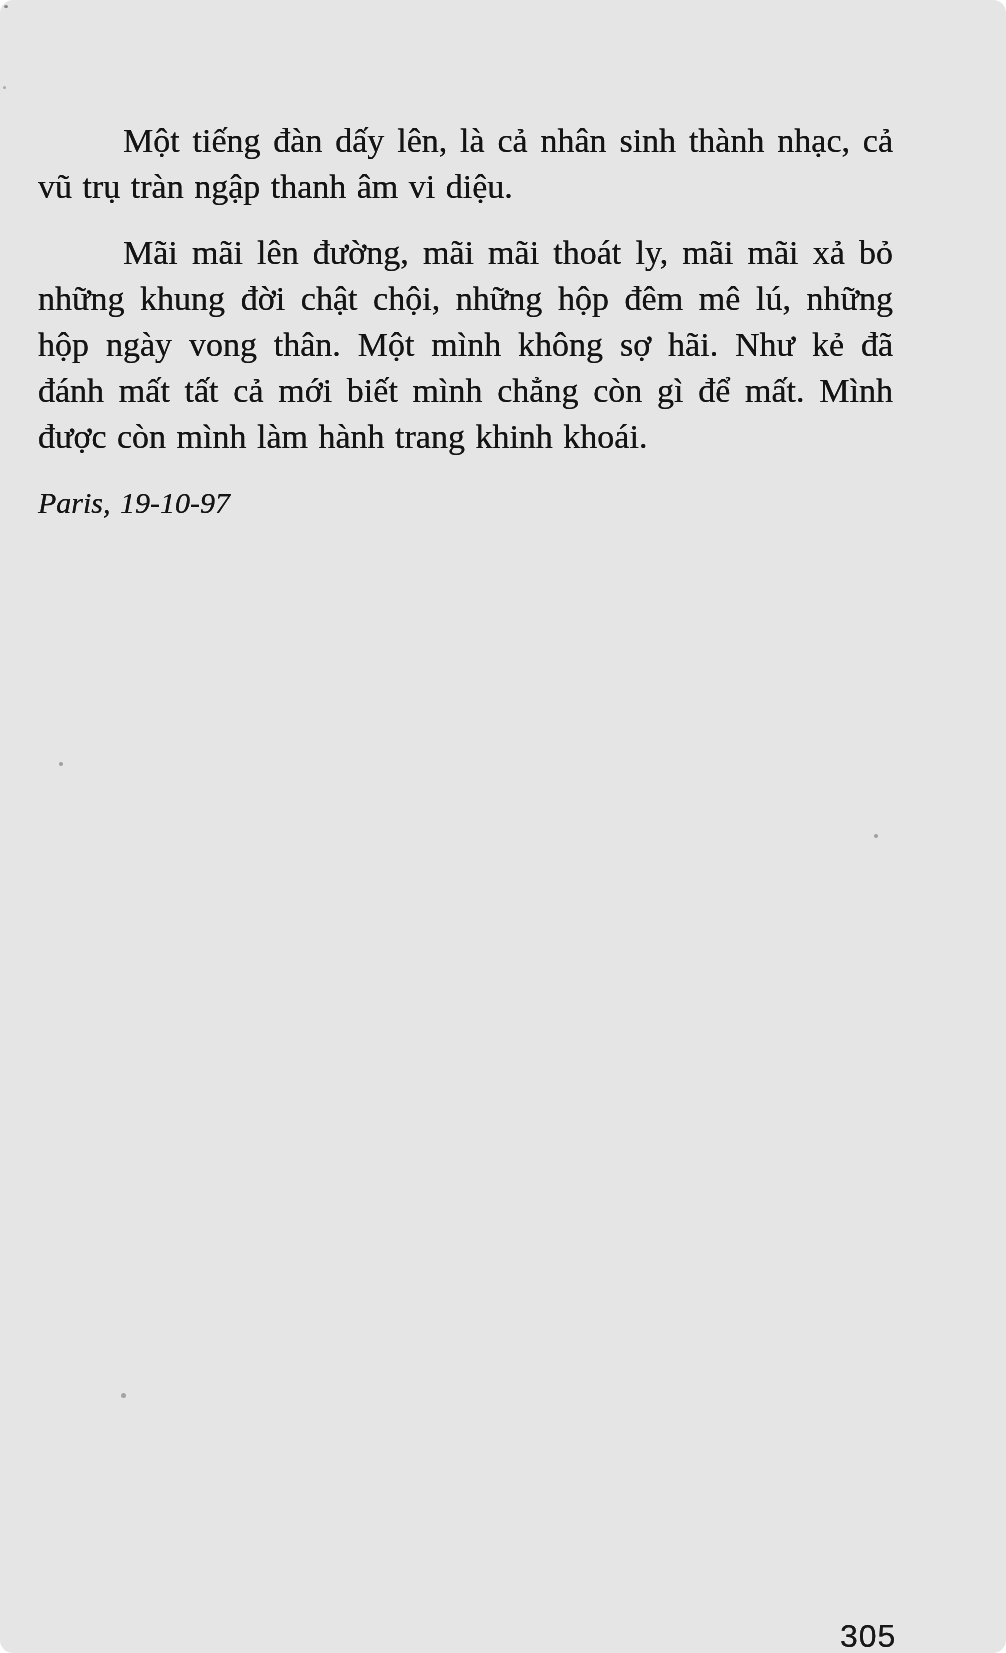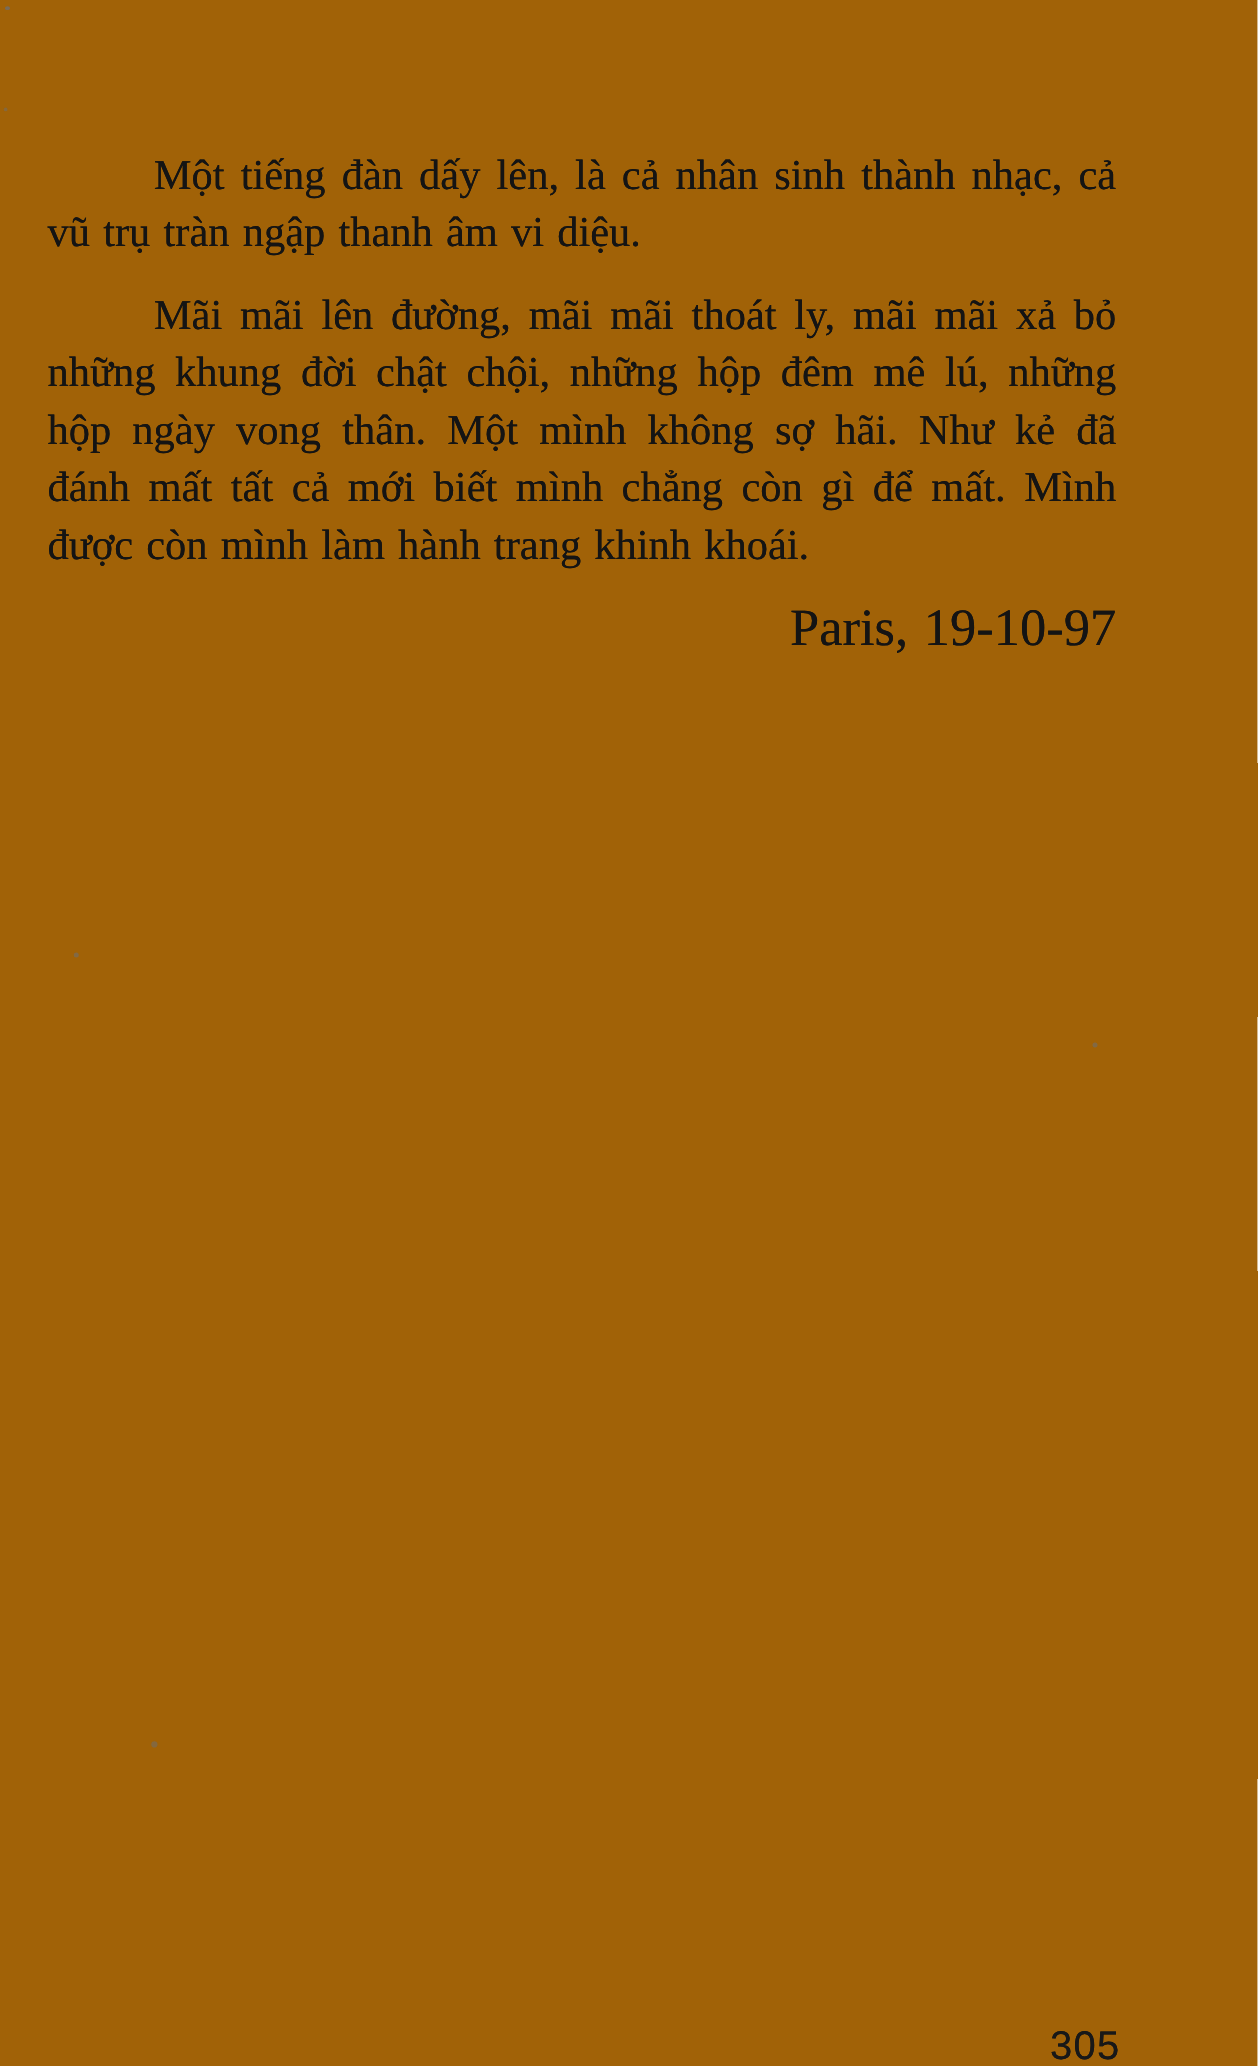--- a/index.html
+++ b/index.html
@@ -10,43 +10,45 @@
   body {
     width: 1006px;
     height: 1653px;
     position: relative;
     overflow: hidden;
     font-family: "Liberation Serif", "DejaVu Serif", serif;
   }
   .page {
     position: absolute;
     inset: 0;
-    background: #a16207;
+    background: #e5e5e5;
+    border-radius: 13px;
   }
   .body-text {
     position: absolute;
     top: 118px;
     left: 38px;
     width: 855px;
     color: #141414;
     font-size: 34px;
     line-height: 46px;
     text-align: justify;
     text-shadow: 0 0 0.5px #141414;
   }
   .body-text p {
     margin: 0 0 20px 0;
     text-indent: 85px;
     word-spacing: 2px;
   }
   .signature {
     margin-top: 68px;
-    text-align: right;
+    text-align: left;
     text-indent: 0 !important;
-    font-size: 42px;
+    font-style: italic;
+    font-size: 30px;
     word-spacing: 2px;
   }
   .page-number {
     position: absolute;
     left: 840px;
     top: 1618px;
     font-family: "Liberation Sans", "DejaVu Sans", sans-serif;
     font-size: 32px;
     color: #181818;
     letter-spacing: 1px;

